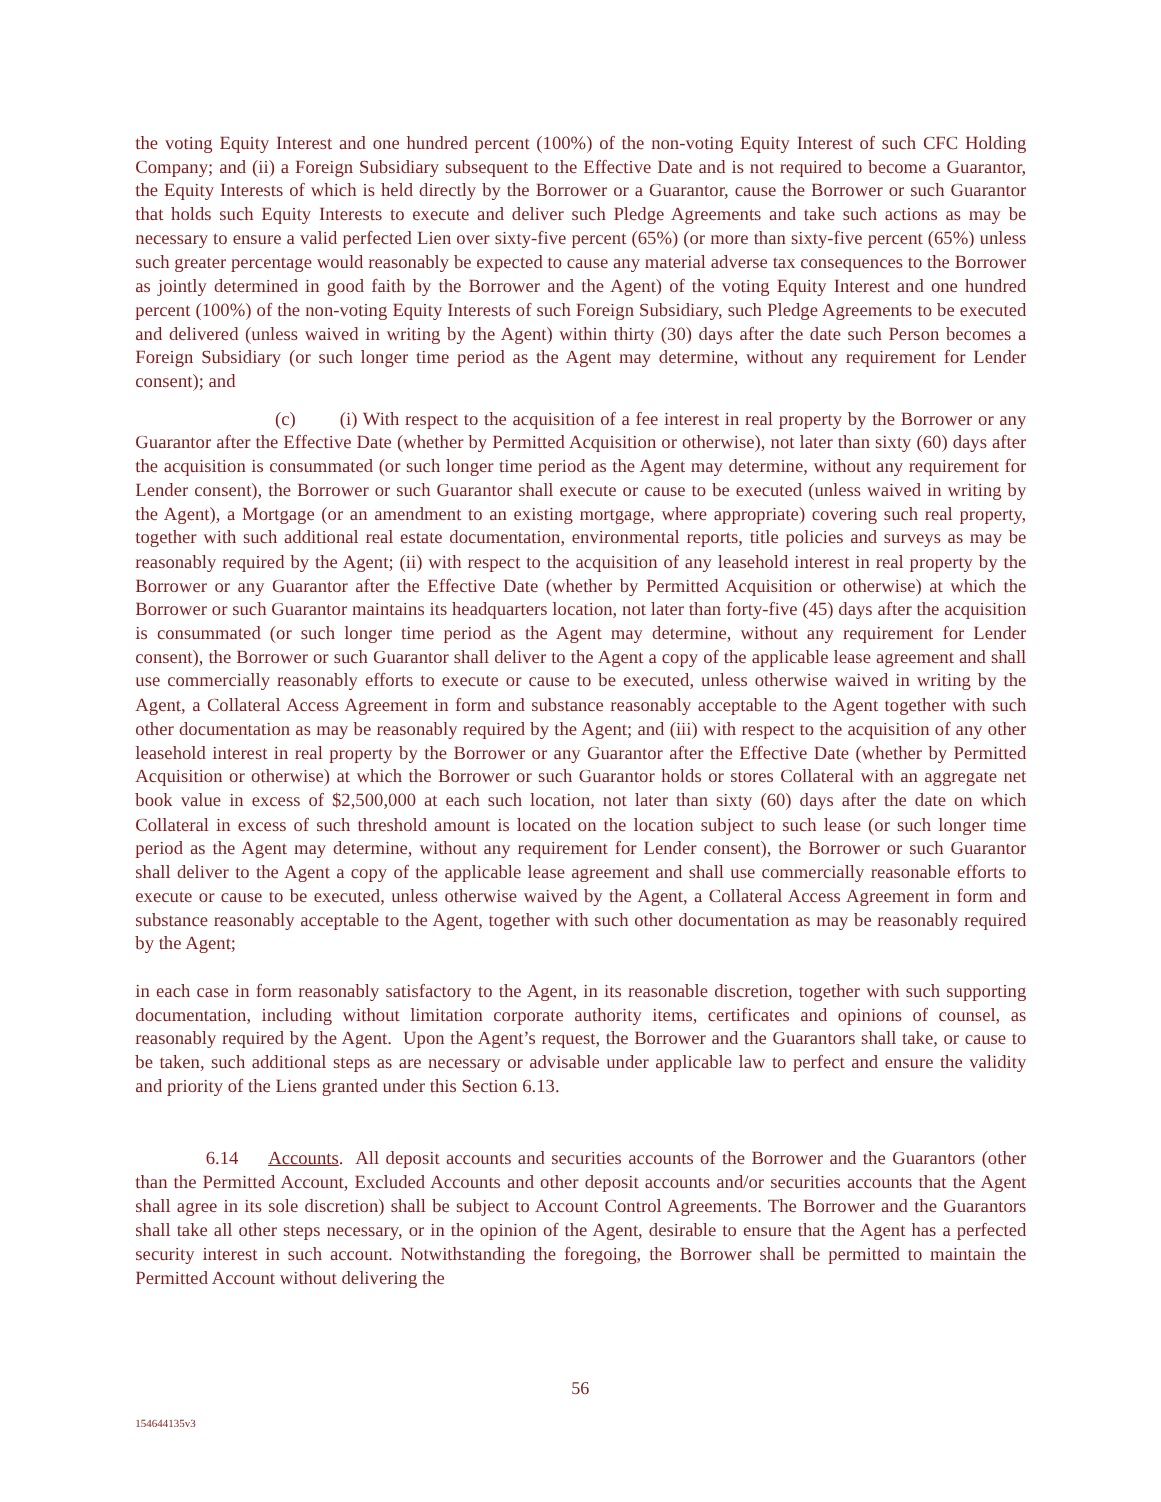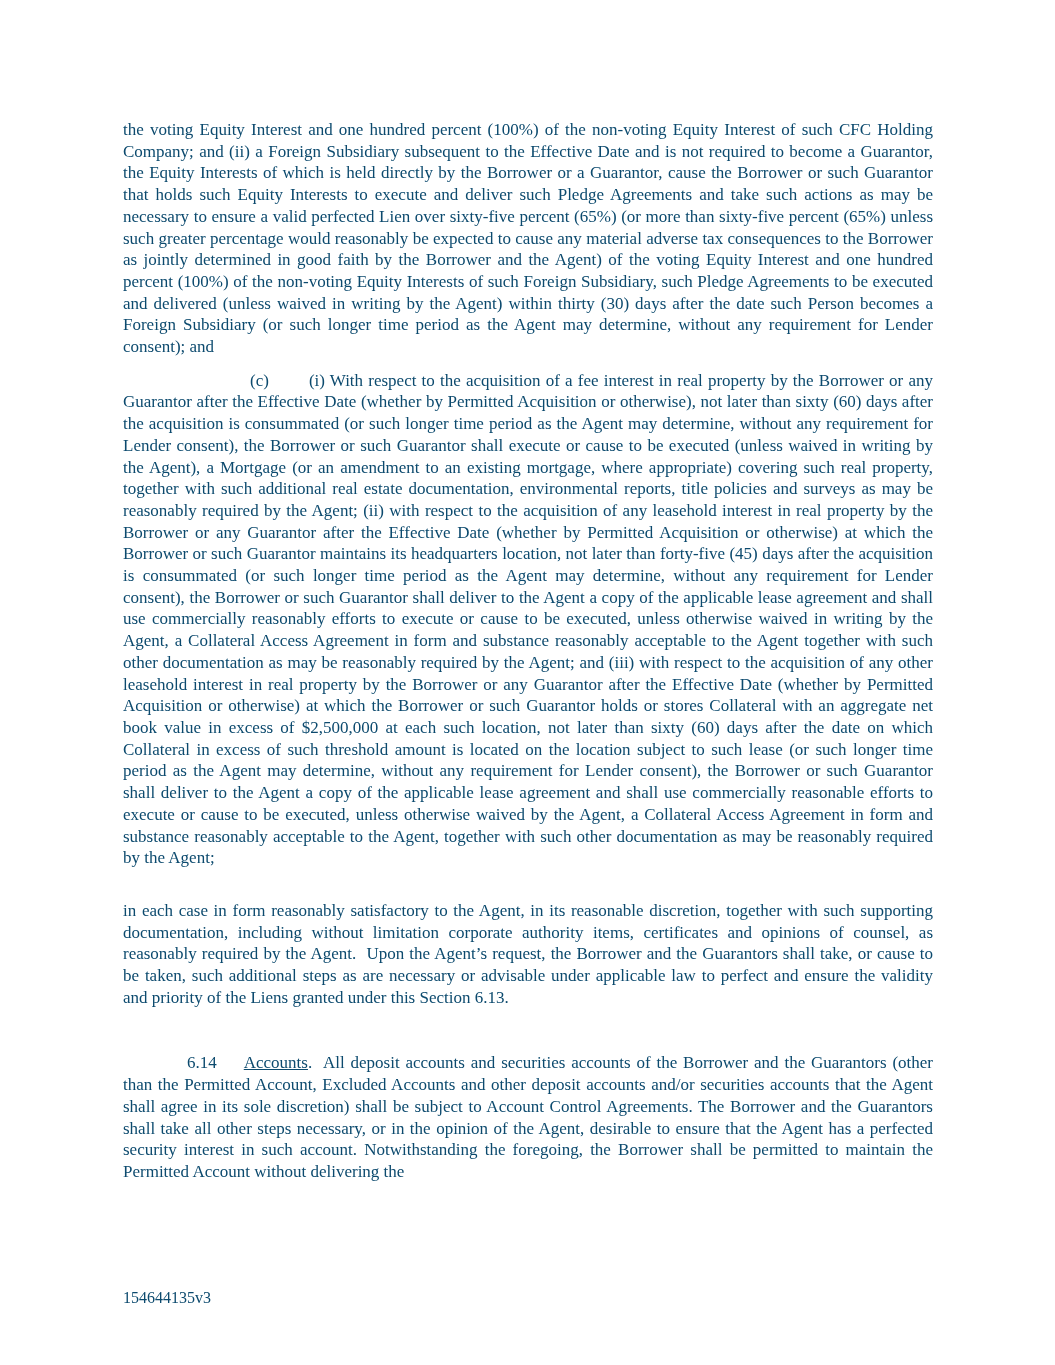--- a/index.html
+++ b/index.html
@@ -6,37 +6,37 @@
     margin: 0;
     padding: 0;
     background: #ffffff;
   }
   .page {
     position: relative;
     width: 1055px;
     height: 1365px;
     background: #ffffff;
     font-family: "Liberation Serif", serif;
-    color: #0c4a6e;
+    color: #7f1d1d;
     overflow: hidden;
   }
   .content {
     position: absolute;
     left: 123px;
     top: 119px;
     width: 810px;
   }
   .para {
     margin: 0 0 12px 0;
     font-size: 17px;
     line-height: 21.7px;
     text-align: justify;
   }
   .para.gap-lg {
-    margin-bottom: 31px;
+    margin-bottom: 21px;
   }
   .para.gap-md {
   }
   .indent-clause {
     text-indent: 127px;
   }
   .indent-section {
     text-indent: 64px;
     margin-top: 44px;
   }
@@ -54,33 +54,34 @@
     top: 1252px;
     left: 0;
     width: 100%;
     text-align: center;
     font-size: 16.5px;
   }
   .doc-id {
     position: absolute;
     top: 1289px;
     left: 123px;
-    font-size: 16px;
+    font-size: 10px;
   }
 </style>
 </head>
 <body>
 
 <div class="page">
   <div class="content">
 
     <p class="para"><span>the voting Equity Interest and one hundred percent (100%) of the non-voting Equity Interest of such CFC Holding Company; and (ii) a Foreign Subsidiary subsequent to the Effective Date and is not required to become a Guarantor, the Equity Interests of which is held directly by the Borrower or a Guarantor, cause the Borrower or such Guarantor that holds such Equity Interests to execute and deliver such Pledge Agreements and take such actions as may be necessary to ensure a valid perfected Lien over sixty-five percent (65%) (or more than sixty-five percent (65%) unless such greater percentage would reasonably be expected to cause any material adverse tax consequences to the Borrower as jointly determined in good faith by the Borrower and the Agent) of the voting Equity Interest and one hundred percent (100%) of the non-voting Equity Interests of such Foreign Subsidiary, such Pledge Agreements to be executed and delivered (unless waived in writing by the Agent) within thirty (30) days after the date such Person becomes a Foreign Subsidiary (or such longer time period as the Agent may determine, without any requirement for Lender consent); and</span></p>
 
     <p class="para indent-clause gap-lg"><span>(c)</span><span class="tab tab-wide"></span><span>(i) With respect to the acquisition of a fee interest in real property by the Borrower or any Guarantor after the Effective Date (whether by Permitted Acquisition or otherwise), not later than sixty (60) days after the acquisition is consummated (or such longer time period as the Agent may determine, without any requirement for Lender consent), the Borrower or such Guarantor shall execute or cause to be executed (unless waived in writing by the Agent), a Mortgage (or an amendment to an existing mortgage, where appropriate) covering such real property, together with such additional real estate documentation, environmental reports, title policies and surveys as may be reasonably required by the Agent; (ii) with respect to the acquisition of any leasehold interest in real property by the Borrower or any Guarantor after the Effective Date (whether by Permitted Acquisition or otherwise) at which the Borrower or such Guarantor maintains its headquarters location, not later than forty-five (45) days after the acquisition is consummated (or such longer time period as the Agent may determine, without any requirement for Lender consent), the Borrower or such Guarantor shall deliver to the Agent a copy of the applicable lease agreement and shall use commercially reasonably efforts to execute or cause to be executed, unless otherwise waived in writing by the Agent, a Collateral Access Agreement in form and substance reasonably acceptable to the Agent together with such other documentation as may be reasonably required by the Agent; and (iii) with respect to the acquisition of any other leasehold interest in real property by the Borrower or any Guarantor after the Effective Date (whether by Permitted Acquisition or otherwise) at which the Borrower or such Guarantor holds or stores Collateral with an aggregate net book value in excess of $2,500,000 at each such location, not later than sixty (60) days after the date on which Collateral in excess of such threshold amount is located on the location subject to such lease (or such longer time period as the Agent may determine, without any requirement for Lender consent), the Borrower or such Guarantor shall deliver to the Agent a copy of the applicable lease agreement and shall use commercially reasonable efforts to execute or cause to be executed, unless otherwise waived by the Agent, a Collateral Access Agreement in form and substance reasonably acceptable to the Agent, together with such other documentation as may be reasonably required by the Agent;</span></p>
 
     <p class="para gap-md"><span>in each case in form reasonably satisfactory to the Agent, in its reasonable discretion, together with such supporting documentation, including without limitation corporate authority items, certificates and opinions of counsel, as reasonably required by the Agent.&nbsp; Upon the Agent’s request, the Borrower and the Guarantors shall take, or cause to be taken, such additional steps as are necessary or advisable under applicable law to perfect and ensure the validity and priority of the Liens granted under this Section 6.13.</span></p>
 
     <p class="para indent-section"><span>6.14</span><span class="tab tab-narrow"></span><span class="underline">Accounts</span><span>.&nbsp; All deposit accounts and securities accounts of the Borrower and the Guarantors (other than the Permitted Account, Excluded Accounts and other deposit accounts and/or securities accounts that the Agent shall agree in its sole discretion) shall be subject to Account Control Agreements. The Borrower and the Guarantors shall take all other steps necessary, or in the opinion of the Agent, desirable to ensure that the Agent has a perfected security interest in such account. Notwithstanding the foregoing, the Borrower shall be permitted to maintain the Permitted Account without delivering the</span></p>
 
   </div>
 
+  <div class="page-number">56</div>
   <div class="doc-id">154644135v3</div>
 </div>
 
 </body></html>

